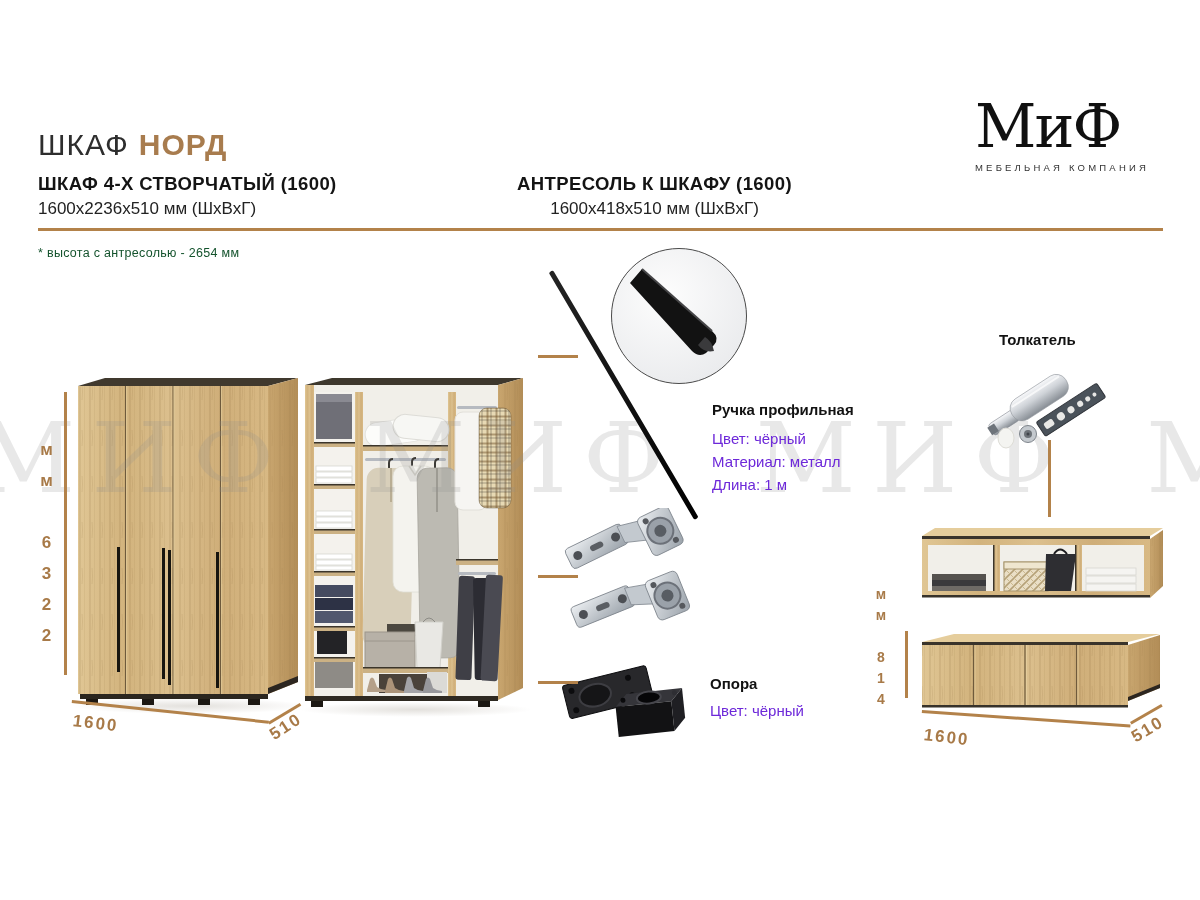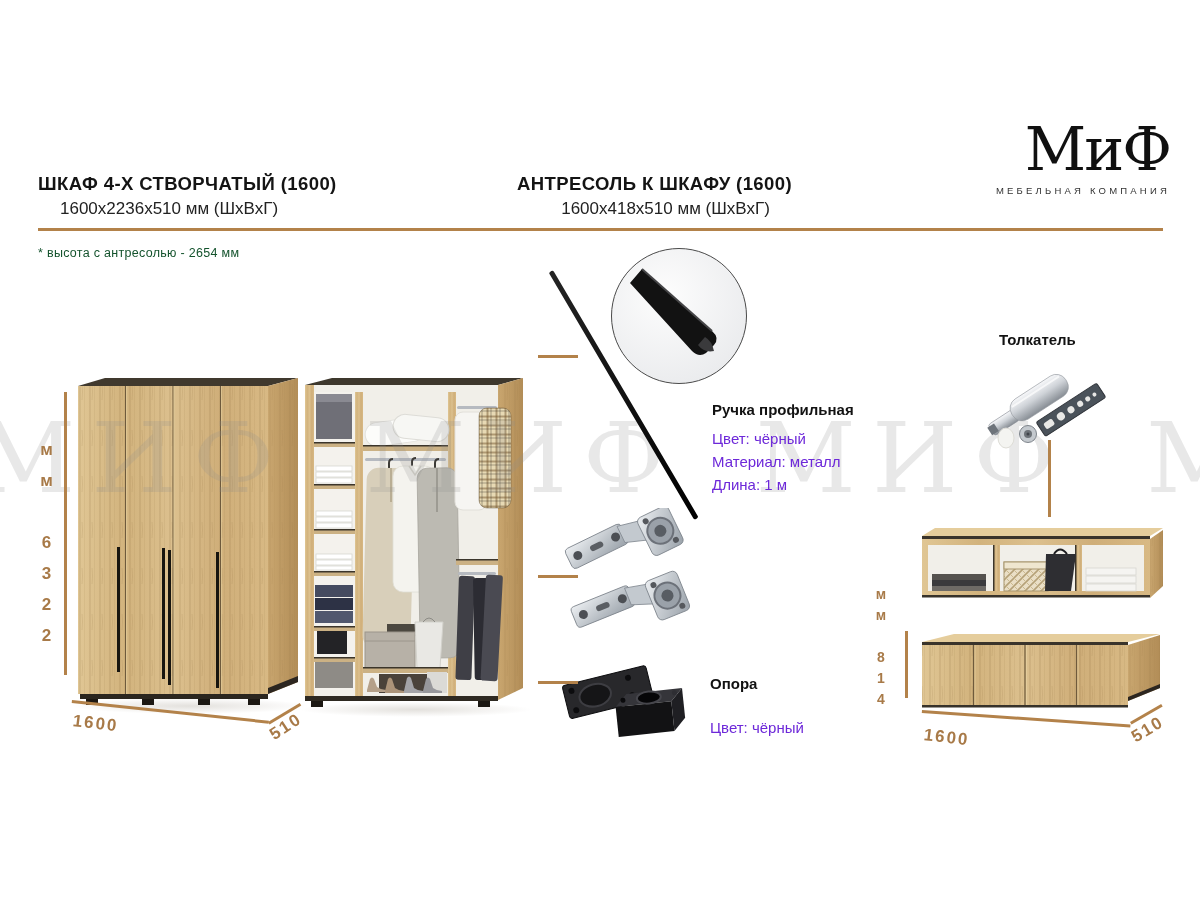--- a/index.html
+++ b/index.html
@@ -5,24 +5,24 @@
   html,body{margin:0;padding:0;background:#ffffff;}
   .page{position:relative;width:1200px;height:900px;background:#fff;overflow:hidden;
         font-family:"Liberation Sans", sans-serif;color:#1d1d1d;}
   .abs{position:absolute;}
   
   .title{left:38px;top:128px;font-size:30px;letter-spacing:1px;z-index:8;}
   .title .t1{font-weight:400;color:#2e2e2e;}
   .title .t2{font-weight:800;color:#a87c4e;margin-left:10px;}
   .prodhead{z-index:8;}
   .prodhead .pname{font-size:18.5px;font-weight:700;color:#141414;letter-spacing:.4px;}
-  .prodhead .psize{font-size:17px;color:#222;margin-top:4px;margin-left:22px;}
+  .prodhead .psize{font-size:17px;color:#222;margin-top:4px;}
   .divider{left:38px;top:228px;width:1125px;height:3px;background:#b3824a;z-index:8;}
   .note{left:38px;top:246px;font-size:12.5px;color:#14532d;letter-spacing:.3px;z-index:8;}
-  .logo{left:975px;top:115px;width:195px;text-align:right;z-index:8;}
+  .logo{left:975px;top:92px;width:195px;text-align:left;z-index:8;}
   .logo .big{font-family:"DejaVu Serif", serif;font-size:60px;line-height:68px;color:#101010;letter-spacing:-2px;}
   .logo .sub{font-size:9.5px;letter-spacing:3.2px;color:#333;margin-top:2px;}
   
   .watermark{left:-25px;top:398px;width:1260px;height:125px;z-index:3;
      font-family:"DejaVu Serif", serif;font-size:98px;line-height:120px;color:#8f8f8f;opacity:.20;
      letter-spacing:16px;word-spacing:28px;white-space:nowrap;overflow:hidden;}
   
   .dimline{background:#b3824a;z-index:8;}
   .dimtext{color:#a87a48;font-weight:700;z-index:8;}
   .vtext{writing-mode:vertical-rl;text-orientation:upright;line-height:1;}
@@ -80,20 +80,23 @@
         <rect x="7.5" width="1" height="9" fill="rgba(40,35,30,.35)"></rect>
       </pattern>
       <pattern id="weave" width="8" height="8" patternUnits="userSpaceOnUse">
         <rect width="8" height="8" fill="#eadfc6"></rect>
         <path d="M0,8 L8,0 M-2,2 L2,-2 M6,10 L10,6" stroke="#b5a178" stroke-width="1.6"></path>
         <path d="M0,0 L8,8" stroke="#cbb98f" stroke-width="1"></path>
       </pattern>
     </defs>
   </svg>
 
+  <div class="abs title">
+    <span class="t1">ШКАФ</span><span class="t2">НОРД</span>
+  </div>
   <div class="abs prodhead" style="left:38px;top:173px;">
     <div class="pname">ШКАФ 4-Х СТВОРЧАТЫЙ (1600)</div>
     <div class="psize">1600х2236х510 мм (ШхВхГ)</div>
   </div>
   <div class="abs prodhead" style="left:517px;top:173px;text-align:center;">
     <div class="pname">АНТРЕСОЛЬ К ШКАФУ (1600)</div>
     <div class="psize">1600х418х510 мм (ШхВхГ)</div>
   </div>
   <div class="abs logo">
     <div class="big">МиФ</div>
@@ -320,21 +323,21 @@
     <g transform="translate(52,36) rotate(-6)">
       <polygon points="8,16 20,4 76,4 64,16" fill="#35353a"></polygon>
       <rect x="8" y="16" width="56" height="30" fill="#121214"></rect>
       <polygon points="64,16 76,4 76,34 64,46" fill="#1f1f23"></polygon>
       <ellipse cx="42" cy="10" rx="12" ry="6" fill="#060608" stroke="#46464c" stroke-width="2"></ellipse>
       <circle cx="16" cy="10" r="2.5" fill="#0a0a0c"></circle>
         <circle cx="68" cy="8" r="2.5" fill="#2e2e33"></circle>
     </g>
   </svg>
   <div class="abs hwblock" style="left:710px;top:672px;">
-    <div class="hwtitle" style="margin-bottom:20px;">Опора</div>
+    <div class="hwtitle" style="margin-bottom:3px;">Опора</div>
     <div class="hwline">Цвет: чёрный</div>
   </div>
 
   <div class="abs hwtitle" style="left:999px;top:328px;z-index:8;">Толкатель</div>
   <svg class="abs" style="left:980px;top:346px;z-index:7;" width="140" height="110" viewBox="0 0 140 110">
     <g transform="rotate(-33 65 55)">
       <rect x="4" y="44" width="30" height="13" rx="3" fill="url(#silver)" stroke="#8b9097" stroke-width=".6"></rect>
       <rect x="2" y="46" width="8" height="9" fill="#6e747b"></rect>
       <rect x="30" y="37" width="64" height="24" rx="11" fill="url(#silver)" stroke="#959aa0" stroke-width=".6"></rect>
       <line x1="34" y1="42" x2="90" y2="42" stroke="#ffffff" stroke-width="2" opacity=".7"></line>

